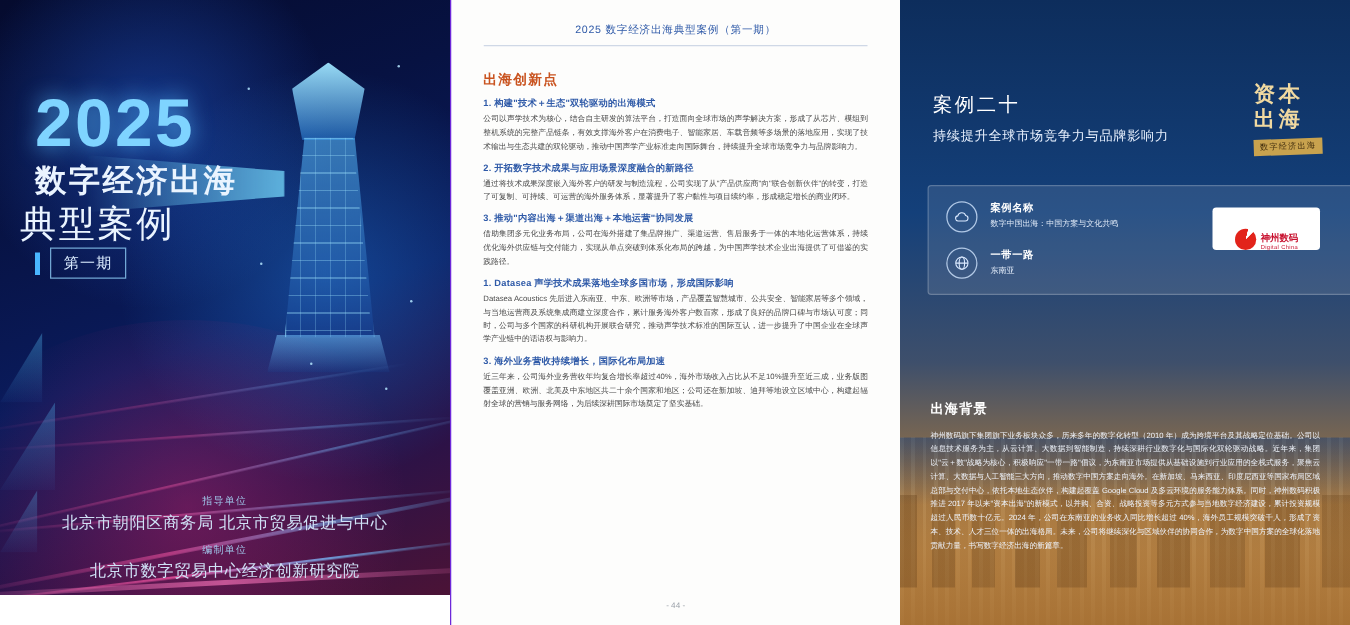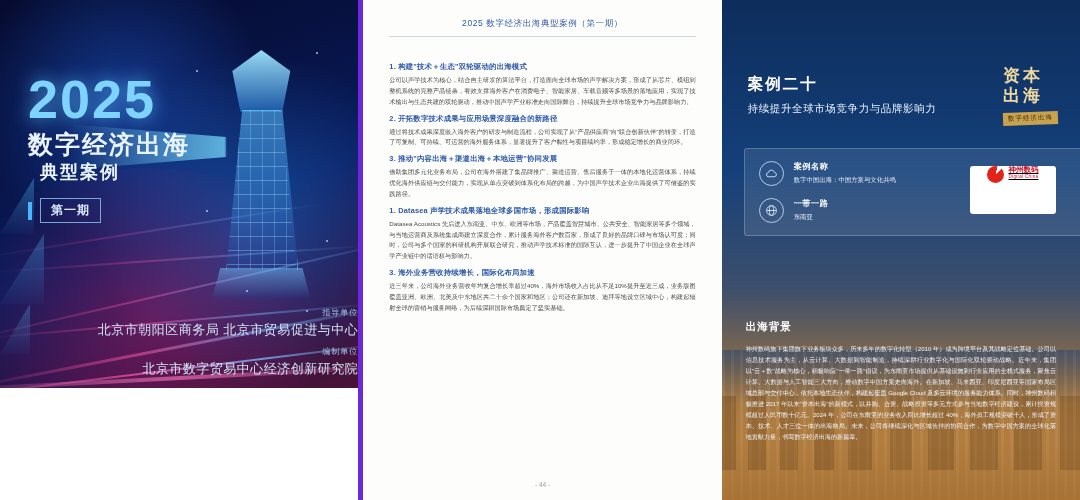--- a/index.html
+++ b/index.html
@@ -1,20 +1,20 @@
 <!DOCTYPE html>
 <html><head>
 <meta charset="utf-8">
 <style>
   html,body{margin:0;padding:0;background:#ffffff;}
   body{width:1080px;height:500px;overflow:hidden;font-family:"Liberation Sans","DejaVu Sans",sans-serif;}
   .page{position:relative;width:1080px;height:500px;display:flex;}
 
   
-  .cover{position:relative;width:360px;height:388px;overflow:hidden;
+  .cover{position:relative;width:360px;height:476px;overflow:hidden;
     background:linear-gradient(160deg,#050b2e 0%,#071242 28%,#0a1b5c 55%,#2a1248 78%,#4b1336 100%);}
   .cover .glow-a{position:absolute;left:-40px;top:-60px;width:320px;height:320px;border-radius:50%;
     background:radial-gradient(circle,rgba(32,86,200,.55) 0%,rgba(10,20,70,0) 65%);}
   .cover .glow-b{position:absolute;right:-80px;top:40px;width:360px;height:360px;border-radius:50%;
     background:radial-gradient(circle,rgba(40,150,255,.35) 0%,rgba(10,20,70,0) 65%);}
   .cover .glow-c{position:absolute;left:-60px;bottom:-80px;width:420px;height:300px;border-radius:50%;
     background:radial-gradient(circle,rgba(220,40,120,.35) 0%,rgba(10,20,70,0) 68%);}
   
   .streaks{position:absolute;left:0;bottom:0;width:360px;height:210px;overflow:hidden;}
   .streaks i{position:absolute;display:block;height:2px;border-radius:2px;
@@ -57,31 +57,31 @@
     clip-path:polygon(100% 0,100% 100%,0 100%);}
   .sail-3{left:116px;bottom:84px;width:30px;height:50px;
     background:linear-gradient(180deg,rgba(90,200,255,.28),rgba(40,120,220,.05));
     clip-path:polygon(100% 0,100% 100%,0 100%);}
   .dots{position:absolute;inset:0;}
   .dots span{position:absolute;width:2px;height:2px;border-radius:50%;background:rgba(180,230,255,.85);}
 
   .cv-year{position:absolute;left:28px;top:72px;font-size:54px;font-weight:bold;letter-spacing:2px;
     color:#7fd4ff;text-shadow:0 0 18px rgba(90,190,255,.8);line-height:1;}
   .cv-t1{position:absolute;left:28px;top:128px;font-size:25px;font-weight:bold;color:#eaf4ff;letter-spacing:2px;}
-  .cv-t2{position:absolute;left:40px;top:160px;font-size:18px;font-weight:bold;color:#eaf4ff;letter-spacing:2px;}
+  .cv-t2{position:absolute;left:16px;top:160px;font-size:29px;font-weight:normal;color:#eaf4ff;letter-spacing:2px;}
   .cv-badge{position:absolute;left:28px;top:198px;display:flex;align-items:center;}
   .cv-badge .bar{width:4px;height:18px;background:#49b6ff;margin-right:8px;}
-  .cv-badge .txt{border:1px solid rgba(150,215,255,.75);color:#dbecff;font-size:12px;padding:3px 10px;letter-spacing:1px;font-weight:bold;}
-  .cv-foot{position:absolute;left:0;right:0;bottom:10px;text-align:right;color:#c9d9ef;}
+  .cv-badge .txt{border:1px solid rgba(150,215,255,.75);color:#dbecff;font-size:12px;padding:3px 10px;letter-spacing:1px;}
+  .cv-foot{position:absolute;left:0;right:0;bottom:10px;text-align:center;color:#c9d9ef;}
   .cv-foot .lbl{font-size:8px;color:#9fc4e8;margin-top:7px;letter-spacing:1px;}
   .cv-foot .org{font-size:13px;color:#cfe1f6;margin-top:3px;letter-spacing:.5px;}
   .cv-foot .date{font-size:7.5px;color:#9fc4e8;margin-top:12px;}
 
   
-  .txtpage{position:relative;width:360px;height:500px;background:#fdfdfc;border-left:5px solid #6d28d9;}
+  .txtpage{position:relative;width:360px;height:500px;background:#fdfdfc;border-left:1px solid #6d28d9;}
   .tp-head{position:absolute;left:0;right:0;top:18px;text-align:center;font-size:8.5px;color:#2f5aa8;letter-spacing:.6px;}
   .tp-head .rule{margin:6px 26px 0;height:1px;background:#cfd8e6;}
   .tp-body{position:absolute;left:26px;right:26px;top:56px;}
   .h-sec{color:#c9531f;font-size:11px;font-weight:bold;letter-spacing:1px;margin:0 0 7px;}
   .h-sec.second{margin-top:13px;}
   .h-sub{color:#2f5aa8;font-size:7.4px;font-weight:bold;margin:6px 0 3px;letter-spacing:.2px;}
   .p{font-size:6.2px;line-height:1.75;color:#4a4a4a;text-align:justify;margin:0 0 3px;}
   .tp-num{position:absolute;left:0;right:0;bottom:12px;text-align:center;font-size:6.5px;color:#9aa0a8;}
 
   
@@ -94,37 +94,37 @@
     background:linear-gradient(180deg,rgba(20,60,120,.55),rgba(170,115,55,0));}
   .cp-skyline{position:absolute;left:0;right:0;bottom:30px;height:74px;
     background:
       linear-gradient(90deg,rgba(90,55,20,.55) 0 14px,transparent 14px 26px,rgba(90,55,20,.5) 26px 44px,transparent 44px 58px,
       rgba(90,55,20,.45) 58px 76px,transparent 76px 92px,rgba(90,55,20,.55) 92px 112px,transparent 112px 126px,
       rgba(90,55,20,.5) 126px 150px,transparent 150px 168px,rgba(90,55,20,.45) 168px 190px,transparent 190px 206px,
       rgba(90,55,20,.5) 206px 232px,transparent 232px 248px,rgba(90,55,20,.45) 248px 276px,transparent 276px 292px,
       rgba(90,55,20,.5) 292px 320px,transparent 320px 338px,rgba(90,55,20,.45) 338px 360px);
     opacity:.55;}
   .cp-title{position:absolute;left:26px;top:74px;}
-  .cp-title .num{font-size:15.5px;color:#ffffff;font-weight:bold;letter-spacing:2px;}
+  .cp-title .num{font-size:15.5px;color:#ffffff;font-weight:normal;letter-spacing:2px;}
   .cp-title .sub{font-size:10.5px;color:#eaf2ff;margin-top:7px;letter-spacing:.6px;}
   .cp-stamp{position:absolute;right:22px;top:66px;text-align:left;}
   .cp-stamp .l1,.cp-stamp .l2{font-size:17px;font-weight:bold;color:#f0d9a0;letter-spacing:3px;line-height:1.18;}
   .cp-stamp .seal{margin-top:4px;display:inline-block;background:#c8a24e;color:#3d2a0c;font-size:6.5px;
     padding:2px 5px;letter-spacing:1px;transform:rotate(-2deg);}
   .cp-card{position:absolute;left:22px;top:148px;width:316px;background:rgba(255,255,255,.10);
     border:1px solid rgba(255,255,255,.22);border-radius:3px;padding:12px 14px;}
   .info-row{display:flex;align-items:flex-start;margin-bottom:12px;}
   .info-row:last-child{margin-bottom:0;}
   .ic{width:23px;height:23px;border:1px solid rgba(210,230,255,.8);border-radius:50%;
     display:flex;align-items:center;justify-content:center;margin-right:10px;flex:0 0 auto;}
   .ic svg{display:block;}
   .info-t{font-size:8.2px;color:#ffffff;font-weight:bold;letter-spacing:.5px;}
   .info-v{font-size:6.4px;color:#dfe9f7;margin-top:3px;line-height:1.5;}
-  .cp-logo{position:absolute;right:24px;top:166px;width:86px;height:48px;background:#ffffff;border-radius:3px;
-    display:flex;align-items:flex-start;justify-content:center;gap:4px;text-decoration:underline;}
+  .cp-logo{position:absolute;right:24px;top:166px;width:86px;height:34px;background:#ffffff;border-radius:3px;
+    display:flex;align-items:flex-end;justify-content:center;gap:4px;}
   .cp-logo .swirl{width:17px;height:17px;border-radius:50%;
     background:conic-gradient(from 210deg,#e2231a,#e2231a 45%,#ffffff 46%,#ffffff 54%,#e2231a 55%,#e2231a 100%);}
   .cp-logo .lt{line-height:1.1;}
   .cp-logo .lt b{display:block;font-size:7.5px;color:#c8102e;}
   .cp-logo .lt i{display:block;font-size:4.6px;color:#c8102e;font-style:normal;letter-spacing:.3px;}
   .cp-bg-h{position:absolute;left:24px;top:320px;font-size:10.5px;color:#ffffff;font-weight:bold;letter-spacing:1px;}
   .cp-bg-p{position:absolute;left:24px;right:24px;top:344px;font-size:6.1px;line-height:1.8;color:#eef3fb;text-align:justify;}
 </style>
 </head>
 <body>
@@ -181,20 +181,21 @@
     </div>
   </section>
 
   <section class="txtpage">
     <div class="tp-head">
       <span>2025 数字经济出海典型案例（第一期）</span>
       <div class="rule"></div>
     </div>
 
     <div class="tp-body">
+      <h3 class="h-sec">出海创新点</h3>
 
       <div>
         <div class="h-sub">1. 构建"技术＋生态"双轮驱动的出海模式</div>
         <p class="p">公司以声学技术为核心，结合自主研发的算法平台，打造面向全球市场的声学解决方案，形成了从芯片、模组到整机系统的完整产品链条，有效支撑海外客户在消费电子、智能家居、车载音频等多场景的落地应用，实现了技术输出与生态共建的双轮驱动，推动中国声学产业标准走向国际舞台，持续提升全球市场竞争力与品牌影响力。</p>
       </div>
       <div>
         <div class="h-sub">2. 开拓数字技术成果与应用场景深度融合的新路径</div>
         <p class="p">通过将技术成果深度嵌入海外客户的研发与制造流程，公司实现了从"产品供应商"向"联合创新伙伴"的转变，打造了可复制、可持续、可运营的海外服务体系，显著提升了客户黏性与项目续约率，形成稳定增长的商业闭环。</p>
       </div>
       <div>

